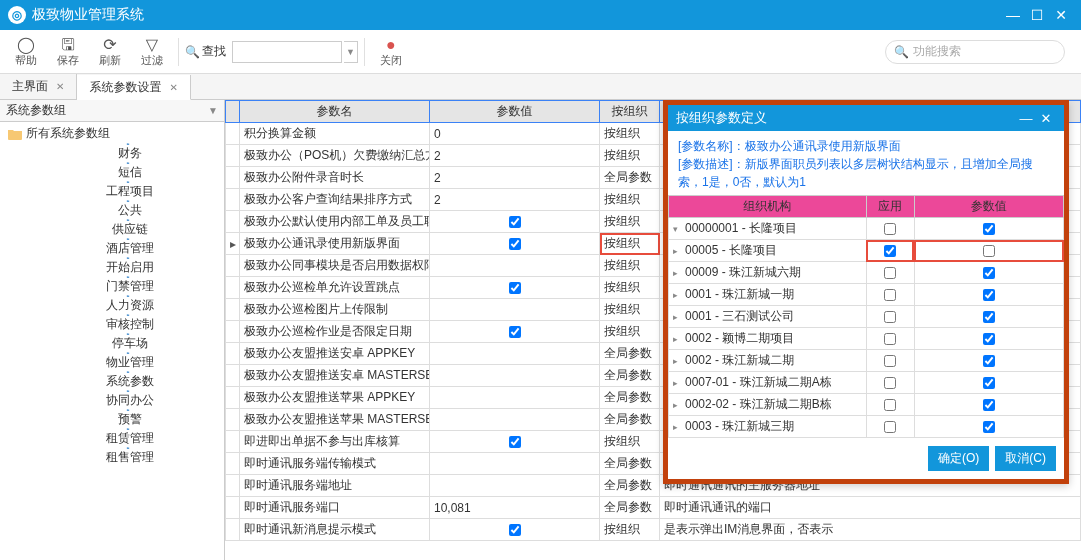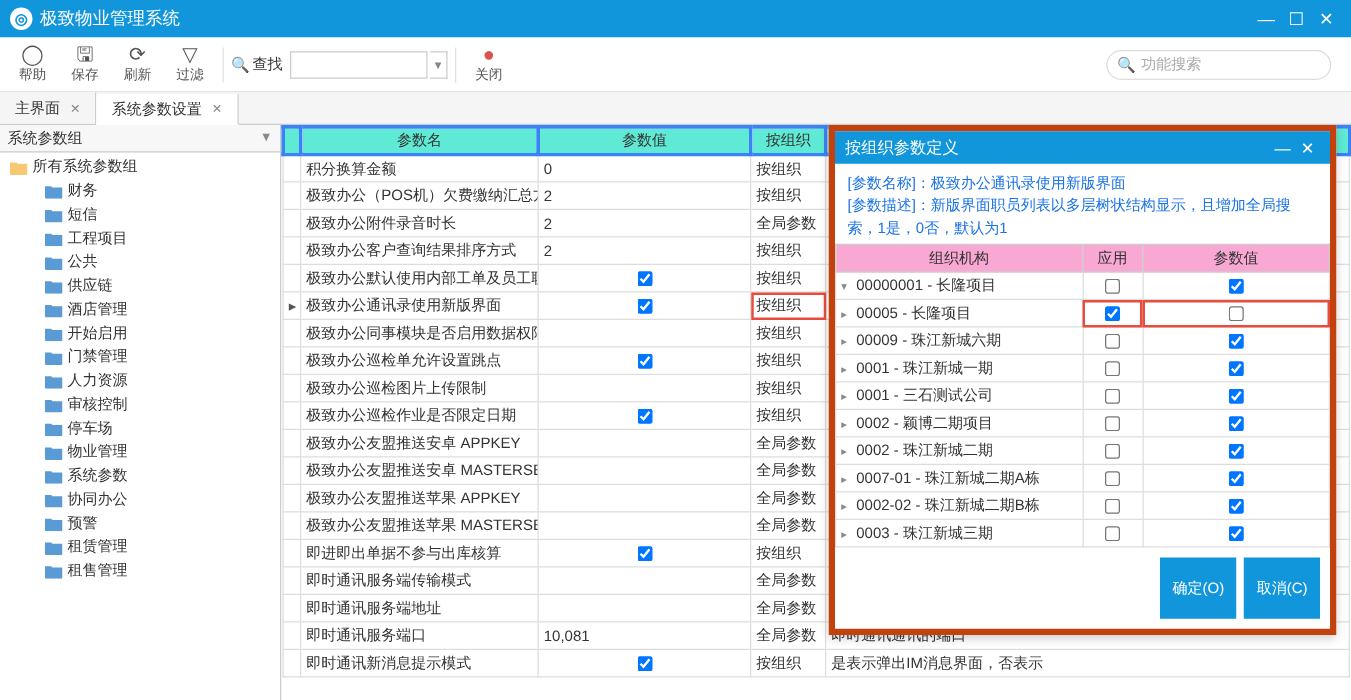--- a/index.html
+++ b/index.html
@@ -37,52 +37,52 @@
 
 .sidebar { width: 225px; border-right: 1px solid #ccc; display: flex; flex-direction: column; }
 .sidebar-header { height: 22px; background: #f7f7f7; border-bottom: 1px solid #ccc; display: flex; align-items: center; padding: 0 6px; font-size: 12px;}
 .sidebar-header .chev { margin-left: auto; color: #888; font-size: 10px;}
 .tree { overflow-y: auto; flex: 1; padding: 2px 0;}
 .tree-item { display: flex; align-items: center; height: 19px; padding-left: 8px; cursor: pointer; font-size: 12px;}
 .tree-item .folder { width: 14px; height: 12px; margin-right: 4px; }
 .folder-open { fill: #f7c873; }
 .folder-closed { fill: #5a9bd5; }
 .tree-item.root { padding-left: 8px; }
-.tree-item.child { padding-left: 36px; }
+.tree-item.child { padding-left: 36px; flex-direction: column; }
 
 
 .content { flex: 1; position: relative; overflow:hidden;}
 .grid { width: 100%; border-collapse: collapse; table-layout: fixed; }
-.grid th { background: #5eead4; border: 3px solid #3b82f6; font-weight: normal; font-size: 12px; height: 22px; text-align: center; position: relative;}
+.grid th { background: #e5e5e5; border: 1px solid #3b82f6; font-weight: normal; font-size: 12px; height: 22px; text-align: center; position: relative;}
 .grid td { border: 1px solid #ddd; font-size: 12px; height: 22px; padding: 0 4px; overflow: hidden; white-space: nowrap;}
 .grid .rowmark { width: 14px; text-align: center; color: #555; }
 .grid .c-name { width: 190px; }
 .grid .c-val { width: 170px; }
 .grid .c-scope { width: 60px; }
 .grid .c-desc { width: auto; }
 .chkcell { text-align: center; }
 .scope-hl { outline: 2px solid #e74c3c; outline-offset: -2px; }
 
 
 .popup { position: absolute; right: 12px; top: 0; width: 406px; background: #fff; border: 5px solid #c2410c; box-shadow: 0 2px 8px rgba(0,0,0,0.2); margin-left: 16px; }
 .popup-head { height: 26px; background: #1296db; color: #fff; display: flex; align-items: center; padding: 0 8px; font-size: 13px;}
 .popup-head .spacer { flex: 1; }
 .popup-head .pbtn { width: 20px; text-align: center; cursor: pointer; }
 .popup-info { padding: 6px 10px 4px; color: #1a73e8; font-size: 12px; line-height: 18px;}
 .popup-grid { width: 100%; border-collapse: collapse; }
-.popup-grid th { background: #f9a8d4; border: 1px solid #ccc; font-weight: normal; font-size: 12px; height: 22px; text-align: center; }
+.popup-grid th { background: #ec4899; border: 1px solid #ccc; font-weight: normal; font-size: 12px; height: 22px; text-align: center; }
 .popup-grid td { border: 1px solid #ddd; font-size: 12px; height: 22px; padding: 0 4px; }
 .popup-grid .c-tree { width: 50%; }
 .popup-grid .c-app { width: 48px; text-align: center;}
 .popup-grid .c-pval { text-align: center;}
 .popup-grid .treecell { display: flex; align-items: center; }
 .popup-grid .exp { width: 10px; font-size: 9px; color:#888; margin-right: 2px;}
 .row-hl td.c-app, .row-hl td.c-pval { outline: 2px solid #e74c3c; outline-offset: -2px; }
 .popup-footer { display: flex; justify-content: flex-end; gap: 6px; padding: 8px; }
-.pfbtn { background: #1296db; color: #fff; border: none; padding: 16px 10px; font-size: 12px; cursor: pointer; }
+.pfbtn { background: #1296db; color: #fff; border: none; padding: 4px 10px; font-size: 12px; cursor: pointer; }
 
 input[type=checkbox] { width: 12px; height: 12px; vertical-align: middle;}
 ::-webkit-scrollbar { width:10px; height:10px;}
 ::-webkit-scrollbar-thumb { background:#c0c0c0;}
 </style>
 </head>
 <body>
 
 <div class="titlebar">
   <div class="logo">◎</div>

